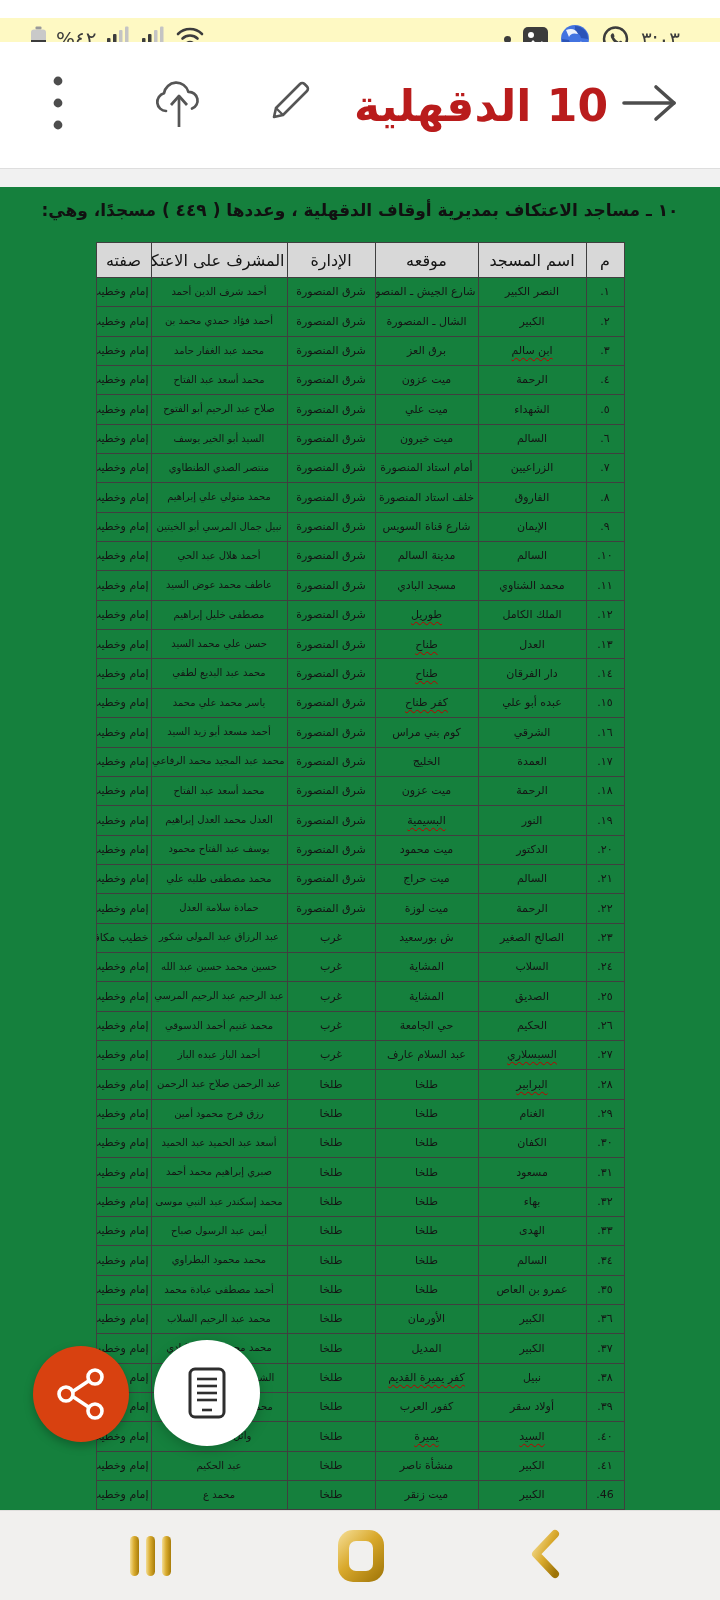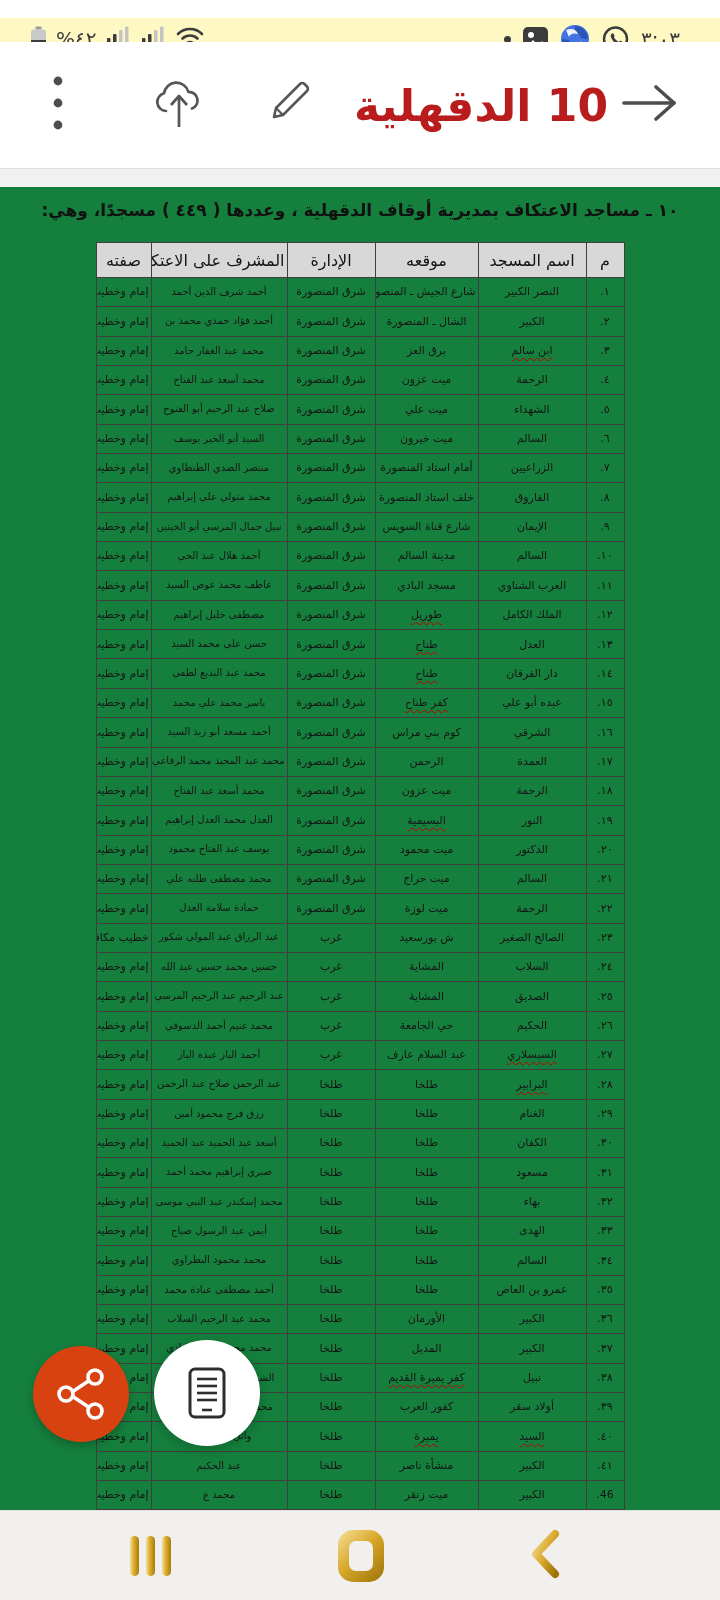--- a/index.html
+++ b/index.html
@@ -238,21 +238,21 @@
         <tr>
           <td class="c-num">١٠.</td>
           <td class="c-name">السالم</td>
           <td class="c-loc">مدينة السالم</td>
           <td class="c-adm">شرق المنصورة</td>
           <td class="c-sup">أحمد هلال عبد الحي</td>
           <td class="c-role">إمام وخطيب</td>
         </tr>
         <tr>
           <td class="c-num">١١.</td>
-          <td class="c-name">العرب الشناوي</td>
+          <td class="c-name">محمد الشناوي</td>
           <td class="c-loc">مسجد البادي</td>
           <td class="c-adm">شرق المنصورة</td>
           <td class="c-sup">عاطف محمد عوض السيد</td>
           <td class="c-role">إمام وخطيب</td>
         </tr>
         <tr>
           <td class="c-num">١٢.</td>
           <td class="c-name">الملك الكامل</td>
           <td class="c-loc red-wavy">طوريل</td>
           <td class="c-adm">شرق المنصورة</td>
@@ -287,21 +287,21 @@
           <td class="c-num">١٦.</td>
           <td class="c-name">الشرقي</td>
           <td class="c-loc">كوم بني مراس</td>
           <td class="c-adm">شرق المنصورة</td>
           <td class="c-sup">أحمد مسعد أبو زيد السيد</td>
           <td class="c-role">إمام وخطيب</td>
         </tr>
         <tr>
           <td class="c-num">١٧.</td>
           <td class="c-name">العمدة</td>
-          <td class="c-loc">الرحمن</td>
+          <td class="c-loc">الخليج</td>
           <td class="c-adm">شرق المنصورة</td>
           <td class="c-sup">محمد عبد المجيد محمد الرفاعي</td>
           <td class="c-role">إمام وخطيب</td>
         </tr>
         <tr>
           <td class="c-num">١٨.</td>
           <td class="c-name">الرحمة</td>
           <td class="c-loc">ميت عزون</td>
           <td class="c-adm">شرق المنصورة</td>
           <td class="c-sup">محمد أسعد عبد الفتاح</td>

